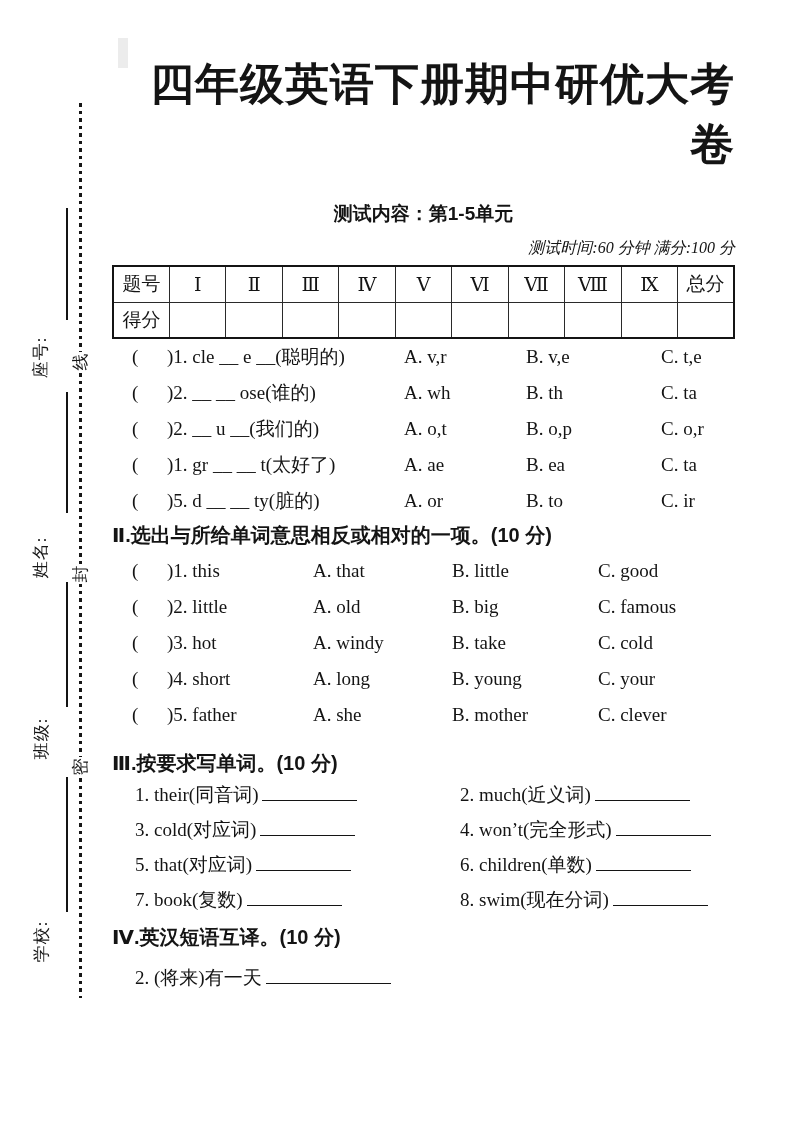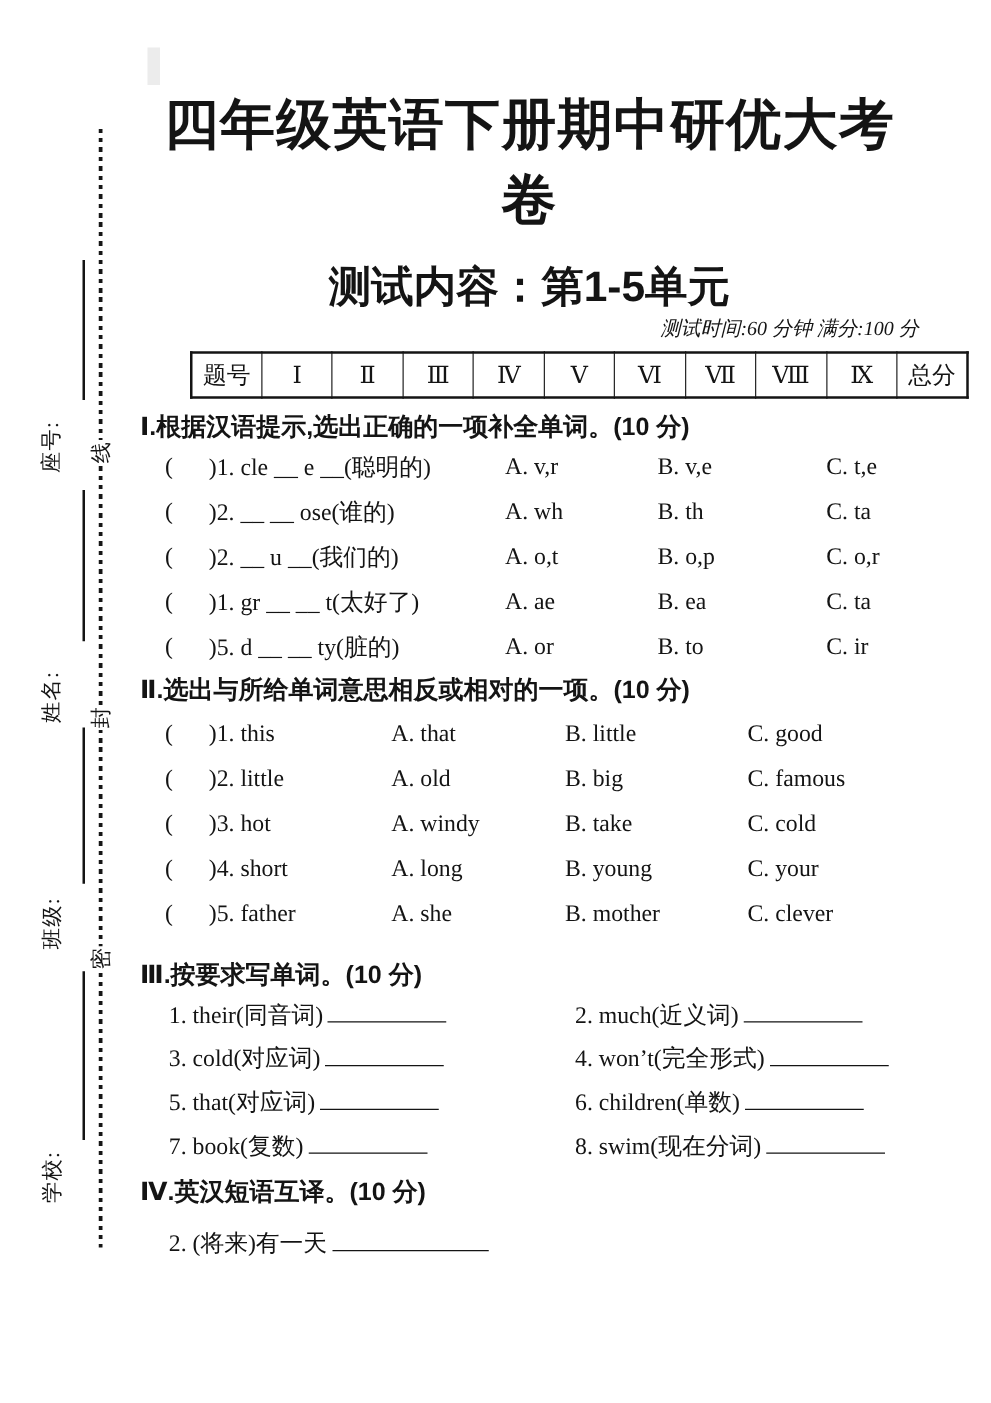--- a/index.html
+++ b/index.html
@@ -19,30 +19,30 @@
   .vl1 { left:20px; top:346px; } .vl2 { left:20px; top:546px; }
   .vl3 { left:21px; top:727px; } .vl4 { left:21px; top:930px; }
   .seal-char { position:absolute; font-size:17px; line-height:20px; width:20px; text-align:center;
     background:#fff; transform:rotate(-90deg); transform-origin:center center; }
   .sc1 { left:71px; top:352px; } .sc2 { left:71px; top:564px; } .sc3 { left:71px; top:757px; }
 
   .scan-artifact { position:absolute; left:118px; top:38px; width:10px; height:30px; background:#ececec; }
 
   
   .content { position:absolute; left:112px; top:0; width:623px; }
-  .title { margin-top:70px; font-family:"Liberation Sans","DejaVu Sans",sans-serif;
-    font-weight:900; font-size:44px; line-height:60px; text-align:center; letter-spacing:1px; }
+  .title { margin-top:54px; font-family:"Liberation Sans","DejaVu Sans",sans-serif;
+    font-weight:900; font-size:44px; line-height:60px; text-align:right; letter-spacing:1px; }
   .subtitle { margin-top:20px; font-family:"Liberation Sans","DejaVu Sans",sans-serif;
-    font-weight:900; font-size:34px; line-height:40px; text-align:center; }
+    font-weight:900; font-size:19px; line-height:40px; text-align:center; }
   .meta { margin-top:4px; font-size:16px; line-height:20px; text-align:right; font-style:italic; }
 
   table.score { margin-top:7px; width:623px; border-collapse:collapse; table-layout:fixed; }
   table.score td, table.score th { border:1px solid #2a2a2a; height:36px; text-align:center;
     font-weight:normal; font-size:19px; }
-  table.score { border:2px solid #141414;margin-left:40px; }
+  table.score { border:2px solid #141414; }
 
   .sec-h { font-family:"Liberation Sans","DejaVu Sans",sans-serif; font-weight:700;
     font-size:20px; line-height:28px; }
   .h1x { margin-top:9px; } .h2x { margin-top:2px; } .h3x { margin-top:16px; } .h4x { margin-top:6px; }
 
   .row { display:grid; align-items:center; font-size:19px; height:36px; }
   .qrow1 { grid-template-columns:55px 237px 122px 135px auto; }
   .qrow2 { grid-template-columns:55px 146px 139px 146px auto; }
   .paren { padding-left:20px; }
   .sec2-rows { margin-top:4px; }
@@ -86,24 +86,36 @@
       <td>Ⅱ</td>
       <td>Ⅲ</td>
       <td>Ⅳ</td>
       <td>Ⅴ</td>
       <td>Ⅵ</td>
       <td>Ⅶ</td>
       <td>Ⅷ</td>
       <td>Ⅸ</td>
       <td>总分</td>
     </tr>
+    <tr>
+      <th>得分</th>
+      <td></td>
+      <td></td>
+      <td></td>
+      <td></td>
+      <td></td>
+      <td></td>
+      <td></td>
+      <td></td>
+      <td></td>
+      <td></td>
+    </tr>
   </tbody>
     </table>
 
-  <div class="sec-h h1x">Ⅰ.根据汉语提示,选出正确的一项补全单词。(10 分)</div>
   <div>
     <div class="row qrow1">
       <span class="paren">(</span>
       <span>)1. cle __ e __(聪明的)</span>
       <span>A. v,r</span>
       <span>B. v,e</span>
       <span>C. t,e</span>
     </div>
     <div class="row qrow1">
       <span class="paren">(</span>

